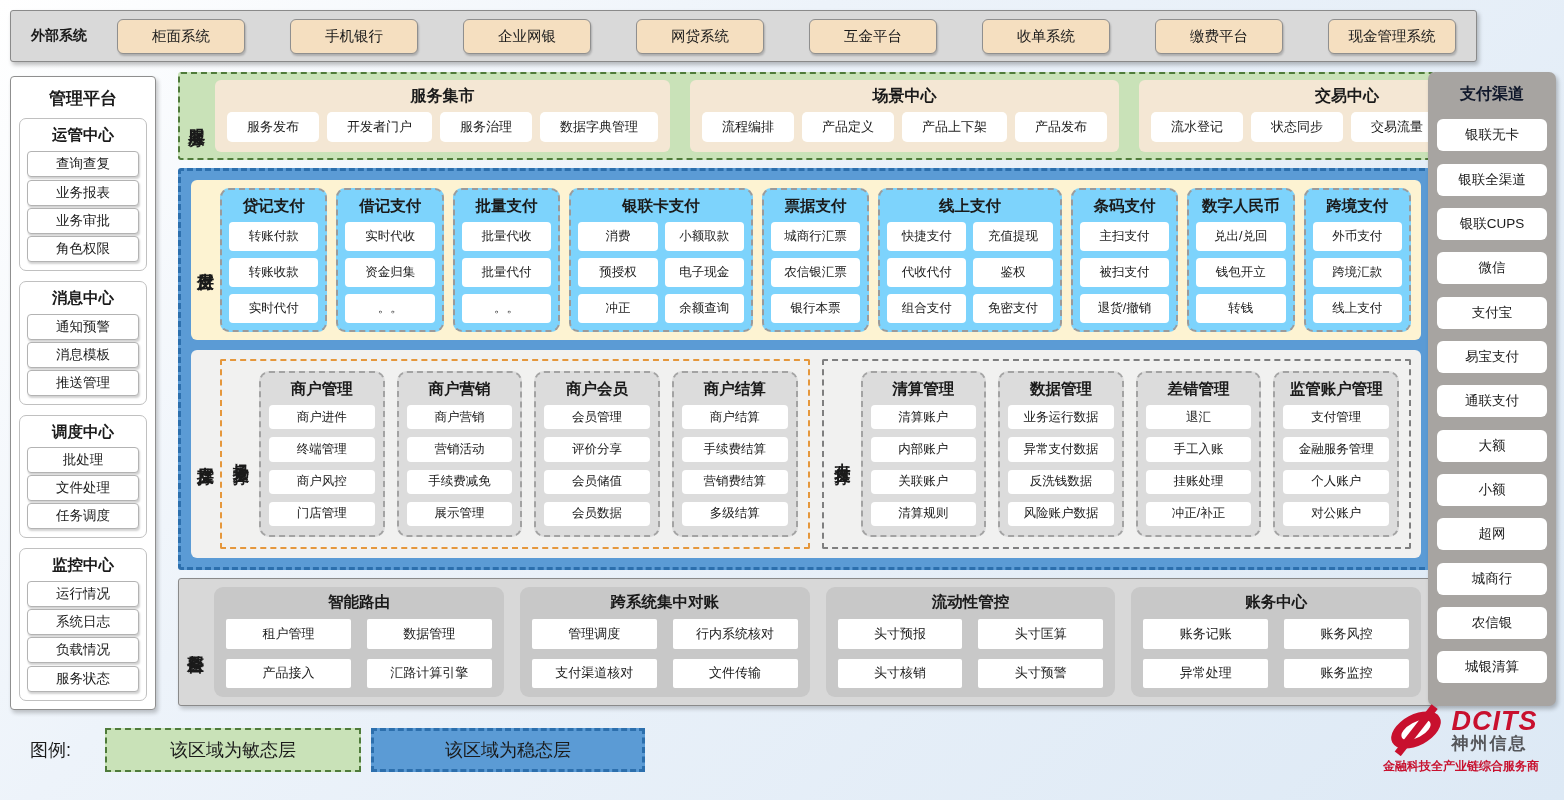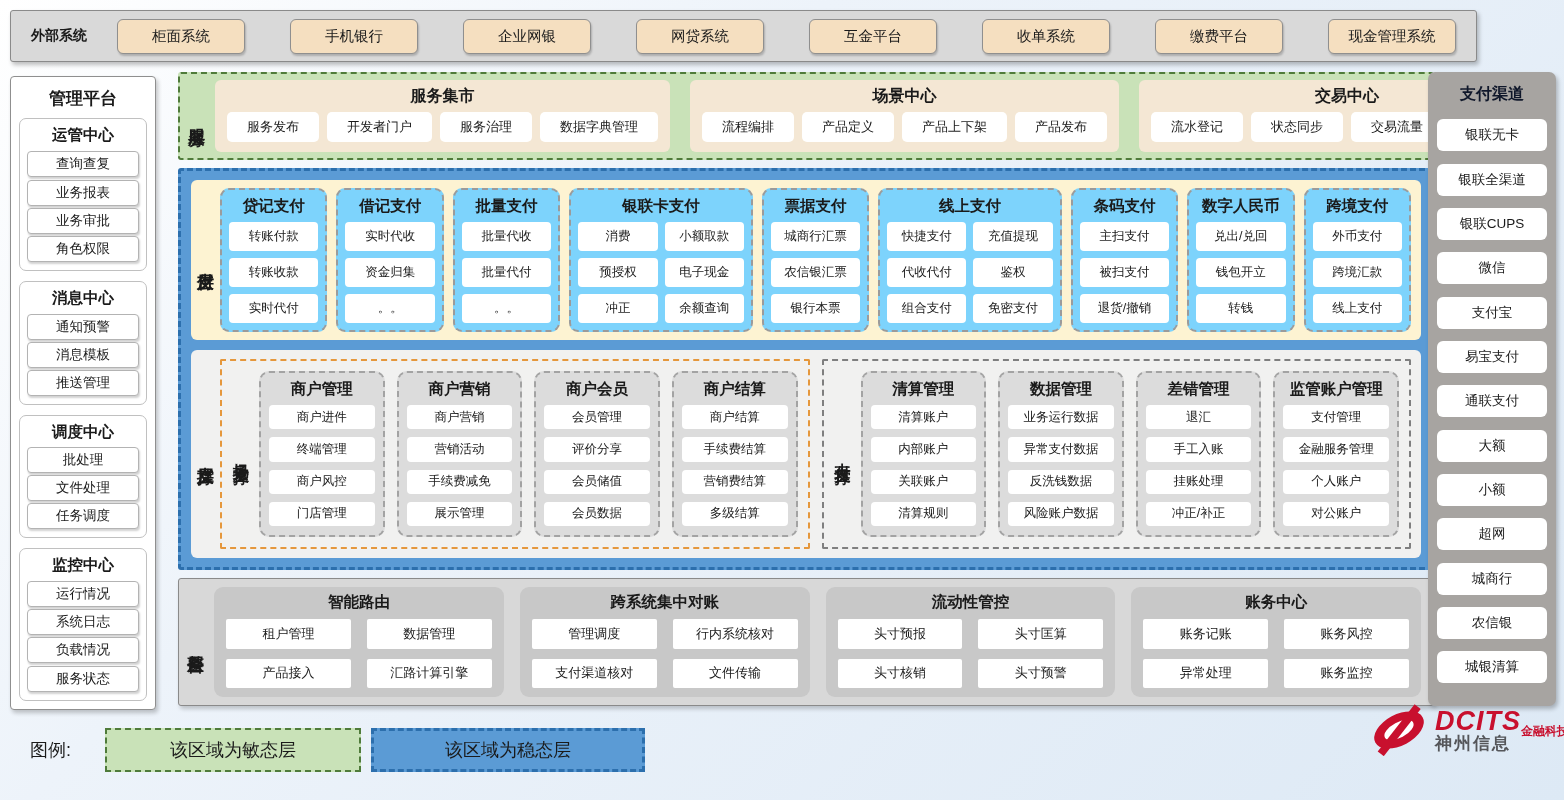--- a/index.html
+++ b/index.html
@@ -77,21 +77,21 @@
   .chan-title{color:#0f172a;font-weight:bold;font-size:16px;text-align:center;padding:6px 0 2px;white-space:nowrap;}
   .chan-items{flex:1;display:flex;flex-direction:column;justify-content:space-evenly;}
   .chan-btn{background:#fff;border-radius:6px;text-align:center;padding:7px 0;font-size:13.5px;white-space:nowrap;}
   
   .legend-row{position:absolute;left:30px;top:728px;display:flex;align-items:center;}
   .legend-label{font-size:18px;margin-right:34px;}
   .legend-box{width:256px;height:44px;display:flex;align-items:center;justify-content:center;font-size:18px;}
   .legend-agile{background:#c9e2b8;border:2px dashed #4f7b3a;margin-right:10px;}
   .legend-stable{background:#5b9bd5;border:3px dashed #2c6fad;width:274px;}
   
-  .logo{position:absolute;right:10px;top:704px;width:186px;display:flex;flex-direction:row;align-items:center;}
+  .logo{position:absolute;right:10px;top:704px;width:186px;display:flex;flex-direction:column;align-items:center;}
   .logo-top{display:flex;align-items:center;gap:5px;}
   .logo-text{display:flex;flex-direction:column;line-height:1.05;}
   .logo-brand{color:#c8102e;font-weight:bold;font-style:italic;font-size:27px;letter-spacing:1px;}
   .logo-company{color:#55565a;font-size:17px;font-weight:bold;letter-spacing:2px;}
   .logo-tagline{color:#c8102e;font-size:12px;font-weight:bold;margin-top:2px;white-space:nowrap;}
 </style>
 </head>
 <body>
 
 <div class="topbar">

